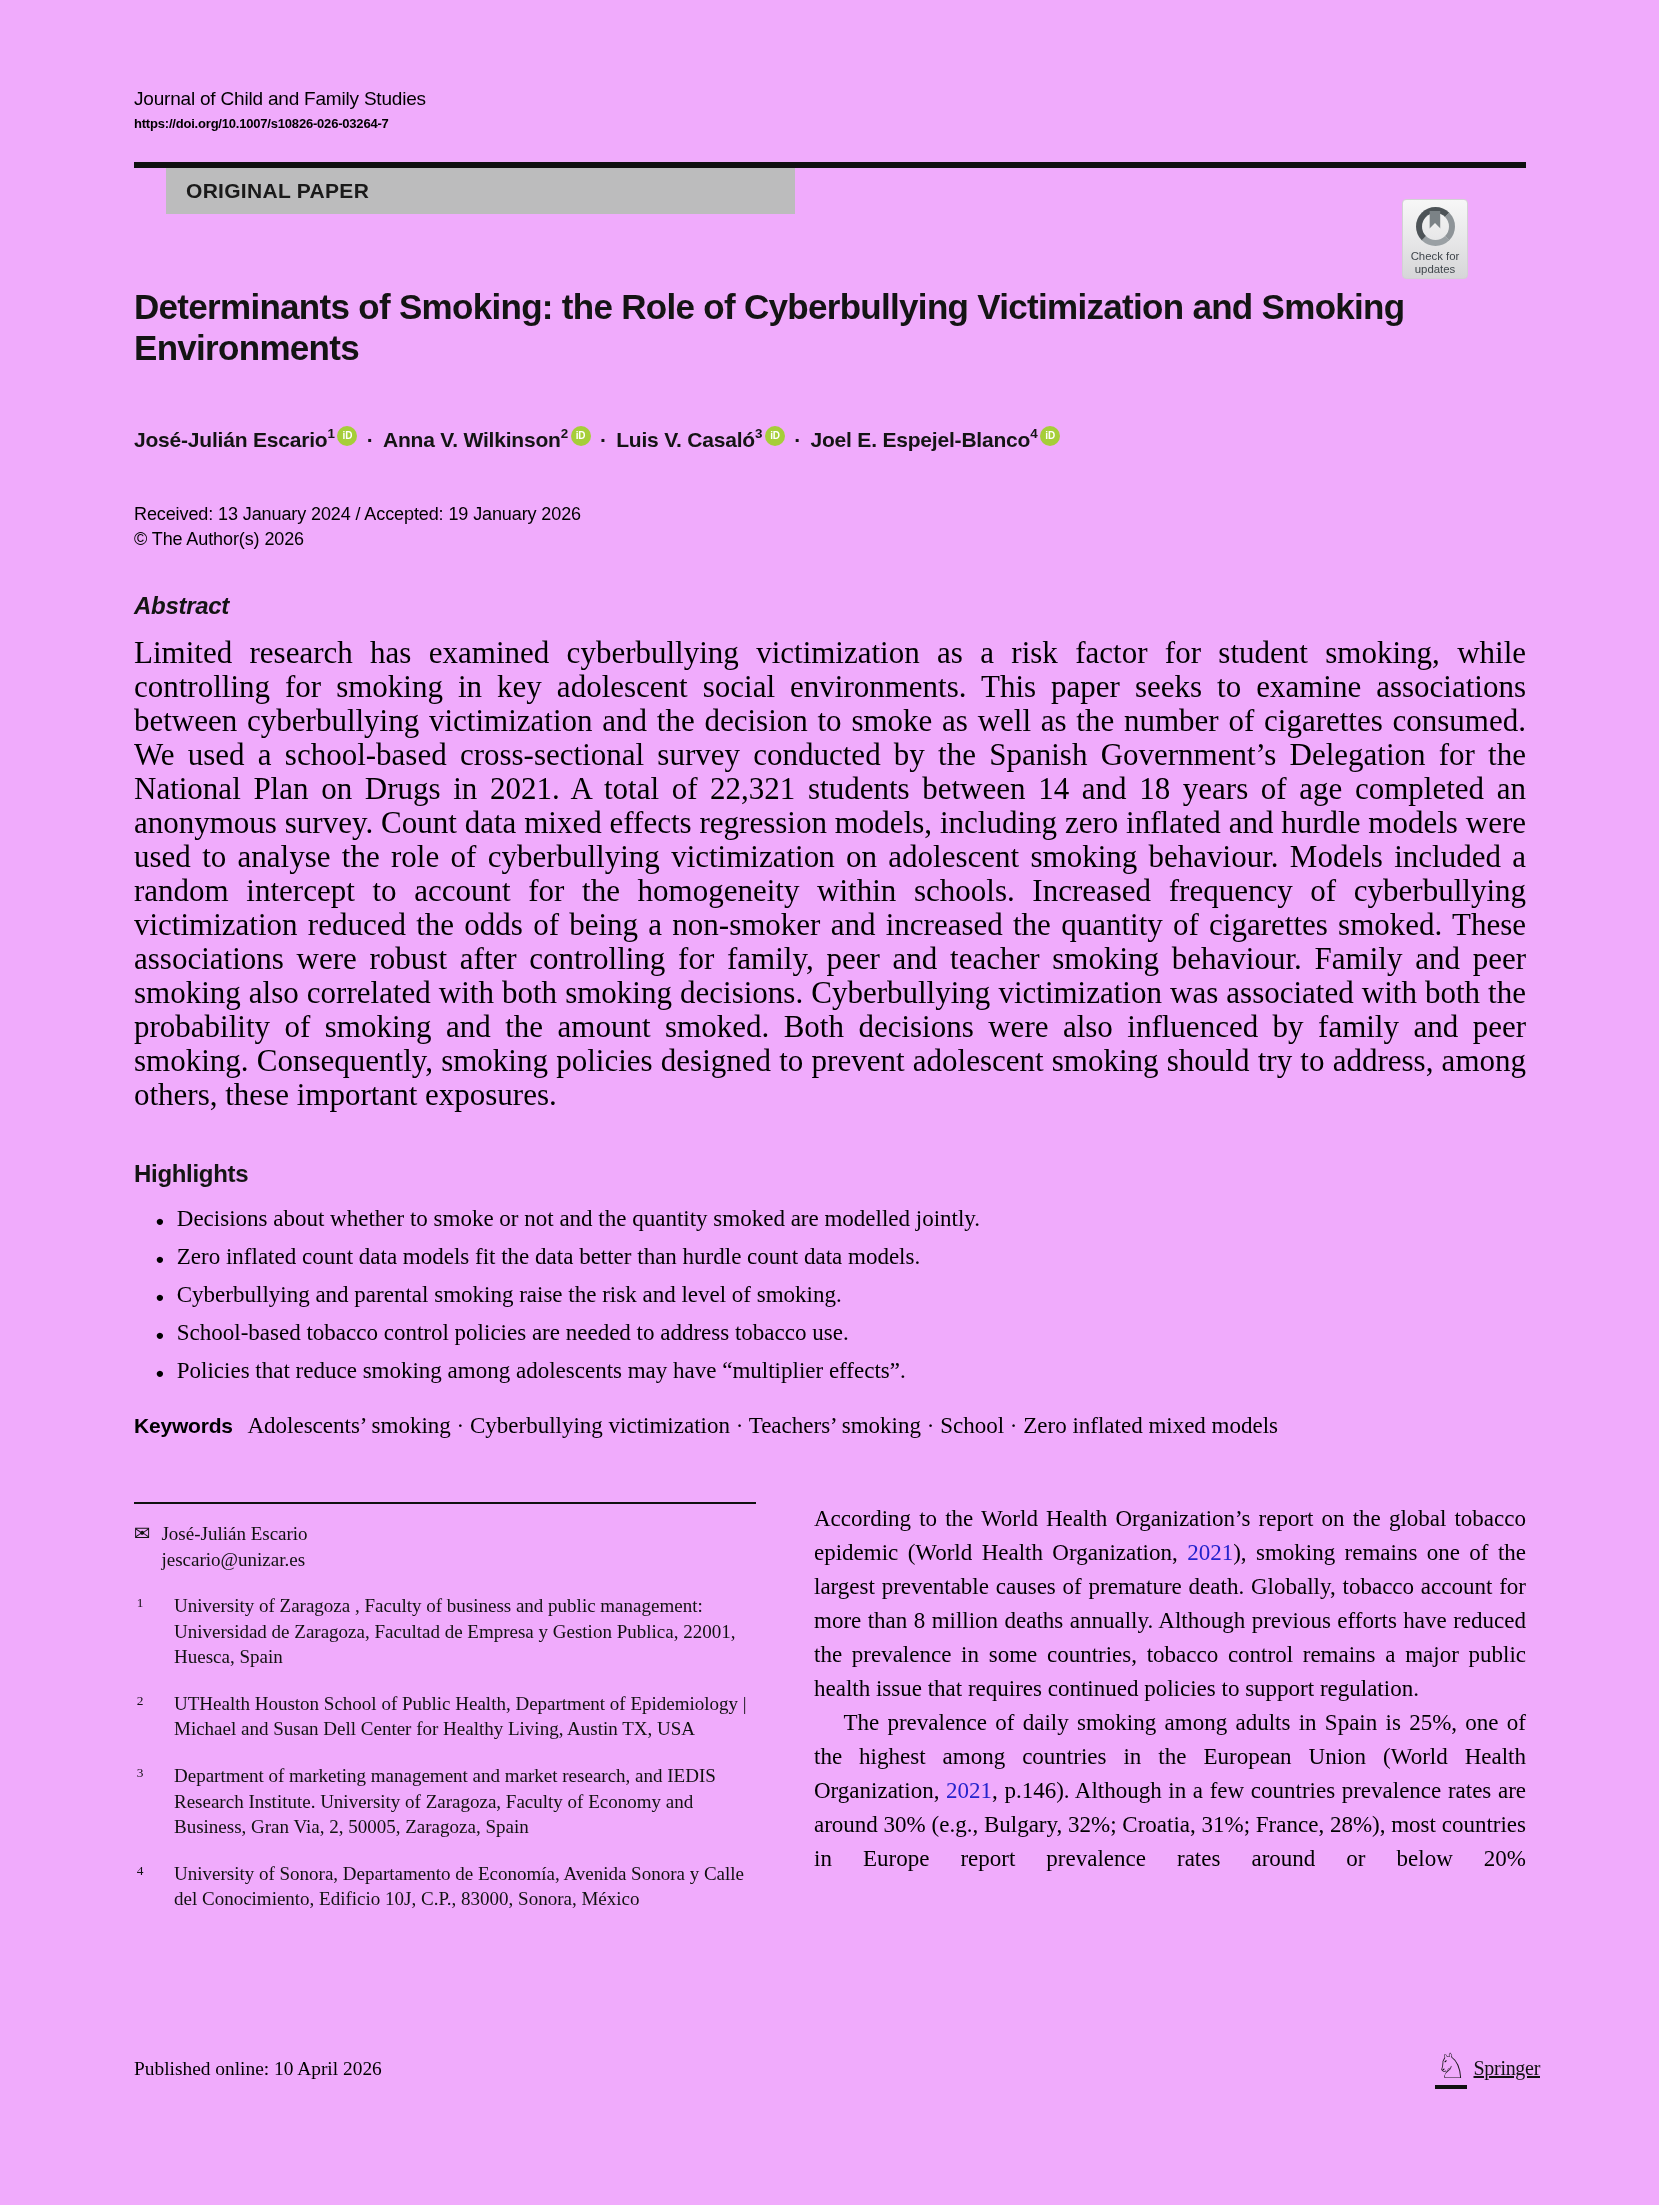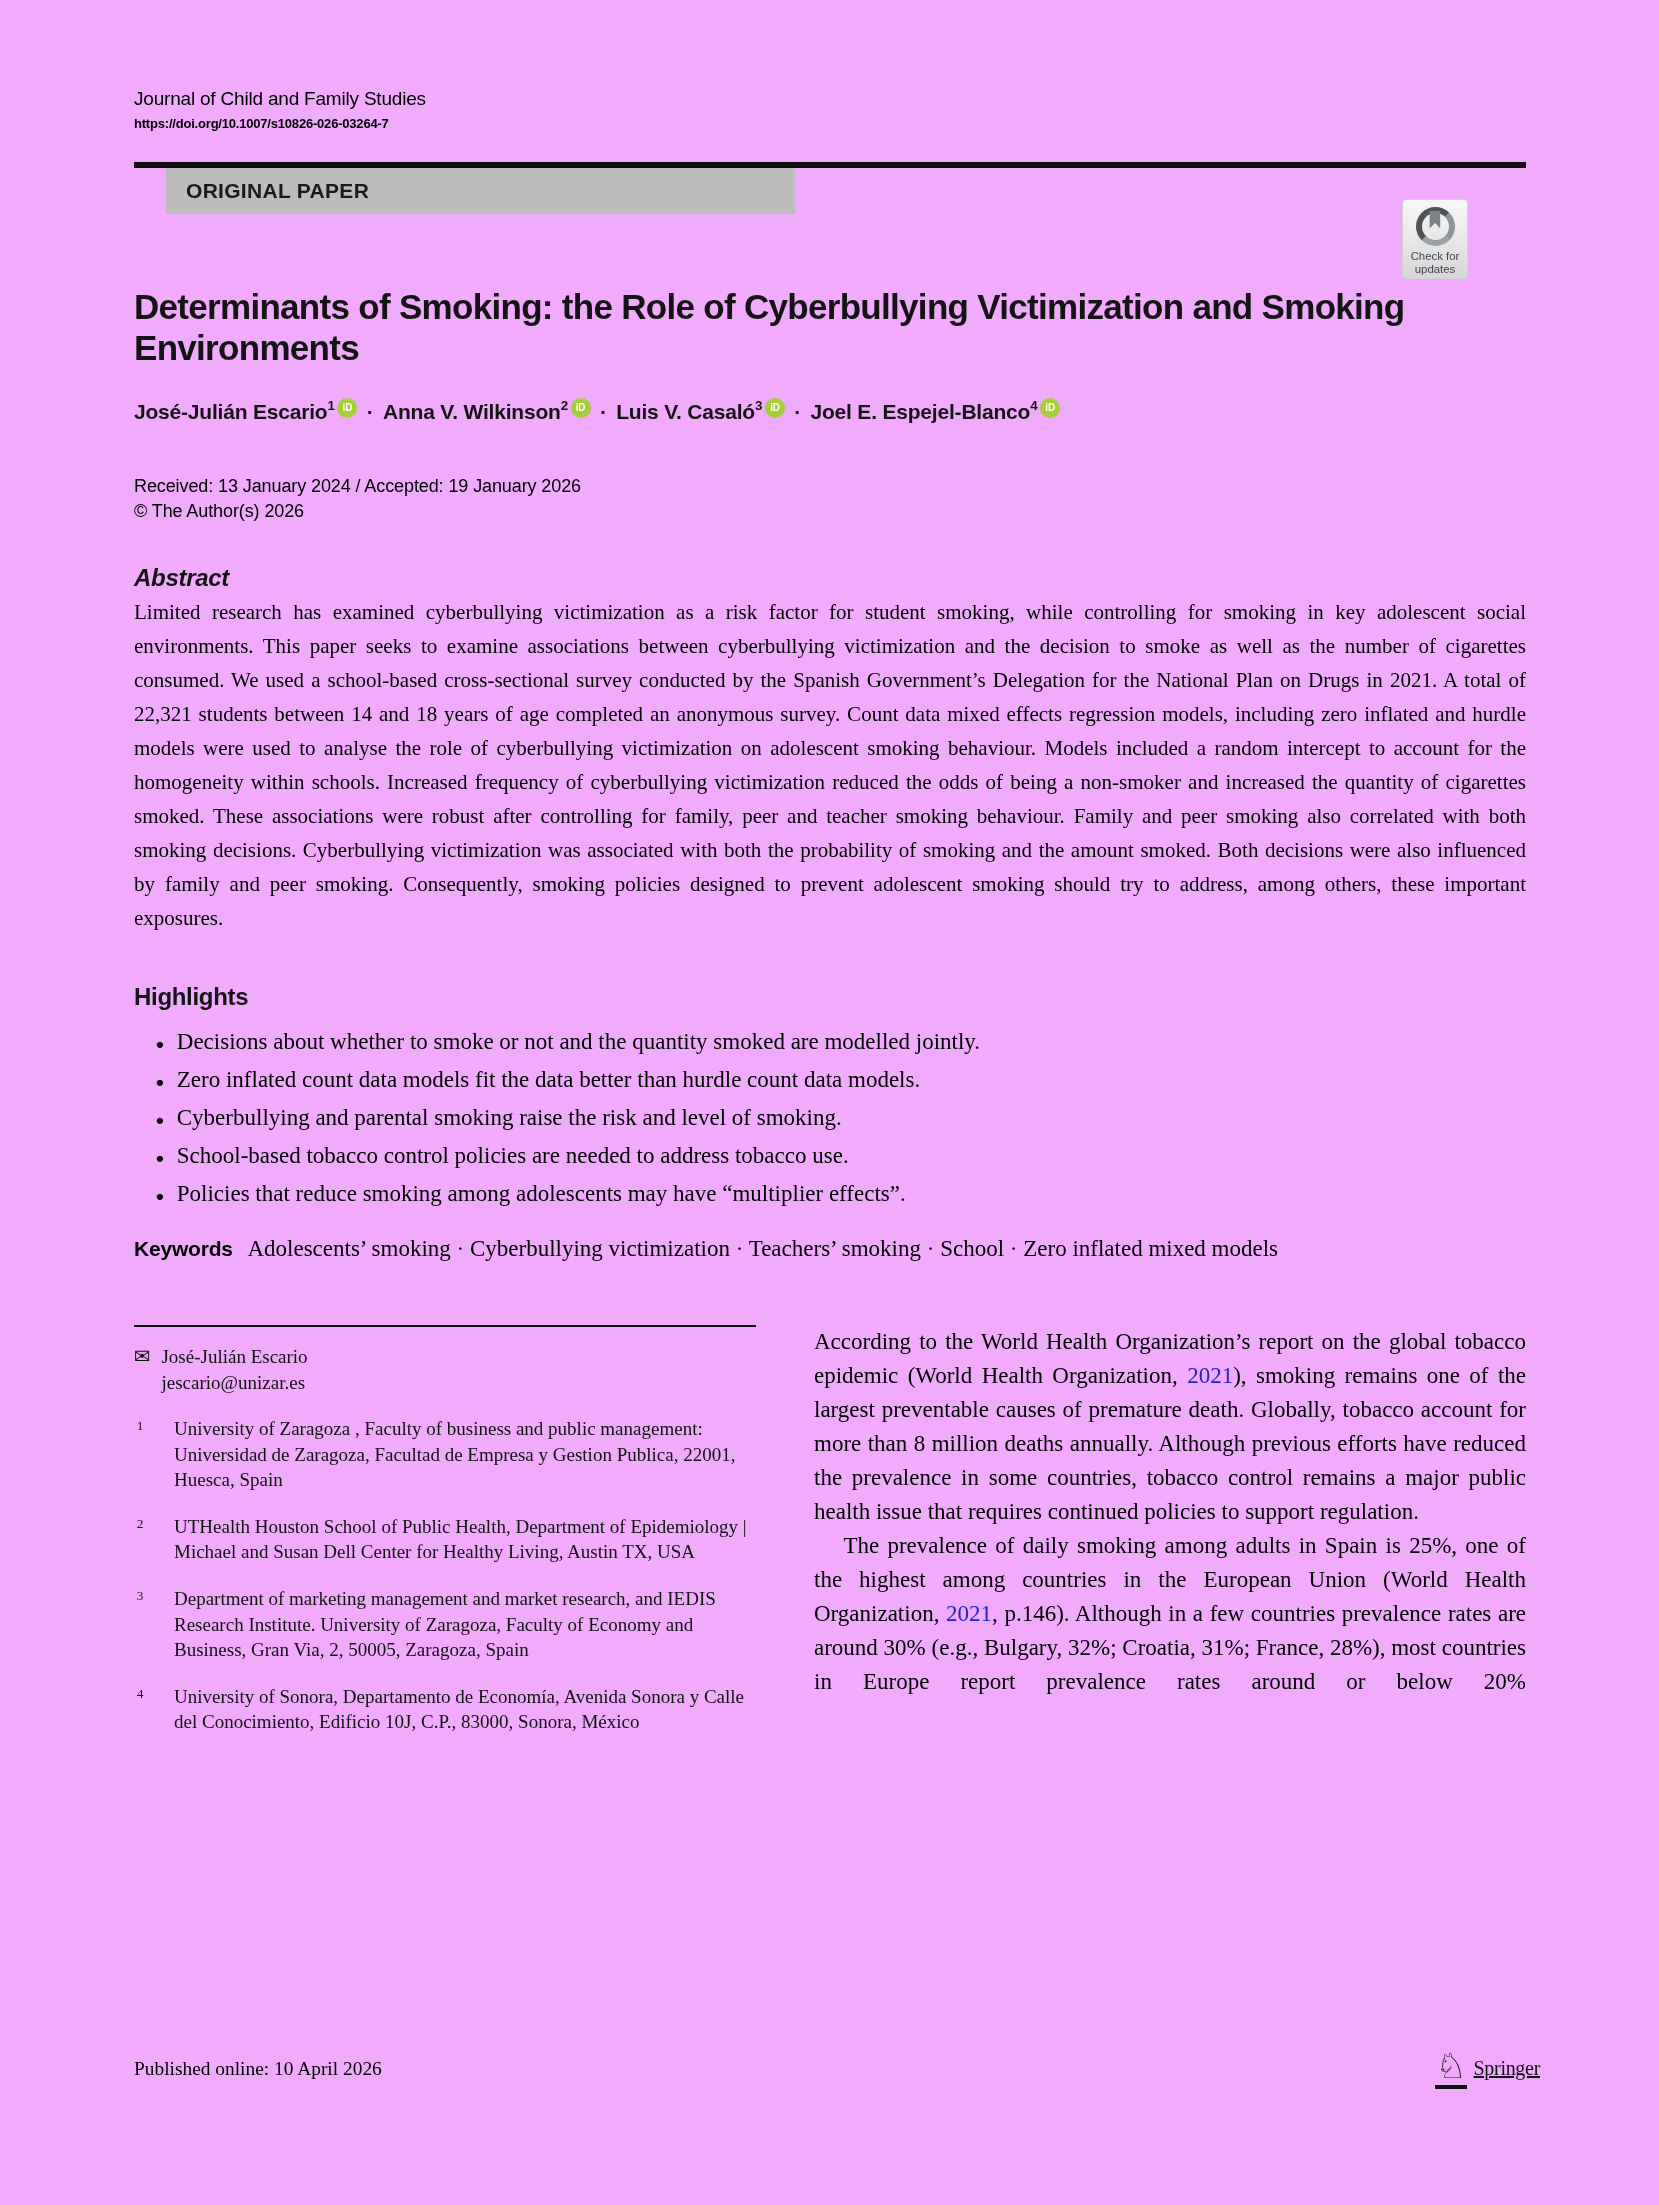--- a/index.html
+++ b/index.html
@@ -22,33 +22,33 @@
     border:0.7px solid #d2d2d3; border-radius:4px; display:flex; flex-direction:column; align-items:center; padding-top:6.7px; }
   .ring { width:39px; height:39px; border-radius:50%; position:relative;
     border:6.7px solid; border-color:#4d5357 #8e9498 #9aa0a4 #4d5357; }
   .bookmark { position:absolute; top:-2px; left:50%; transform:translateX(-50%); width:11.4px; height:18px; background:#7b8286;
     clip-path:polygon(0 0,100% 0,100% 100%,50% 68%,0 100%); }
   .check-text { margin-top:4.7px; font-family:"Liberation Sans", sans-serif; font-size:11.4px; line-height:12.7px; color:#3f464b; text-align:center; }
 
   
   h1.title { margin-top:72px; max-width:1332px; font-family:"Liberation Sans", sans-serif; font-weight:700;
     font-size:35px; line-height:41px; letter-spacing:-0.7px; color:#141414; }
-  .authors { margin-top:30px; font-family:"Liberation Sans", sans-serif; font-weight:700; font-size:21px; letter-spacing:-0.2px; color:#141414; }
+  .authors { margin-top:58px; font-family:"Liberation Sans", sans-serif; font-weight:700; font-size:21px; letter-spacing:-0.2px; color:#141414; }
   .authors .sep { margin:0 9.4px; font-weight:700; }
   .authors sup.asup { font-size:13.4px; vertical-align:9.4px; }
   .orcid { display:inline-flex; align-items:center; justify-content:center; width:20px; height:20px; border-radius:50%;
     background:#a6ce39; color:#fff; font-family:"Liberation Sans", sans-serif; font-weight:700; font-size:10px;
     vertical-align:8px; margin-left:2.7px; }
 
   .dates { margin-top:50px; font-family:"Liberation Sans", sans-serif; font-size:18px; line-height:25px; letter-spacing:-0.1px; color:#000; }
 
   
   h2.shead { font-family:"Liberation Sans", sans-serif; font-weight:700; font-size:24px; letter-spacing:-0.3px; color:#141414; }
   .abstract-h { margin-top:40px;font-style:italic; }
-  p.abstract { margin-top:3px; width:1392px; font-size:21px; line-height:34px; text-align:justify; color:#000; }
+  p.abstract { margin-top:16px; width:1392px; font-size:31px; line-height:34px; text-align:justify; color:#000; }
   .highlights-h { margin-top:48px; }
   ul.highlights { margin-top:13.4px; list-style:none; }
   ul.highlights li { display:flex; align-items:baseline; font-size:23px; line-height:36px; color:#000; }
   ul.highlights .bullet { width:21.4px; margin-left:21.4px; font-size:14.7px; flex:0 0 21.4px; }
   .keywords { margin-top:17.4px; width:1392px; font-size:23px; line-height:34px; color:#000; }
   .kw-label { font-family:"Liberation Sans", sans-serif; font-weight:700; font-size:21px; letter-spacing:-0.2px; margin-right:14.7px; }
 
   
   .columns { margin-top:59px; display:grid; grid-template-columns:622px 712px; column-gap:58px; }
   .left-col { border-top:2.7px solid #101010; padding-top:17.4px; font-size:19px; line-height:25.4px; }

